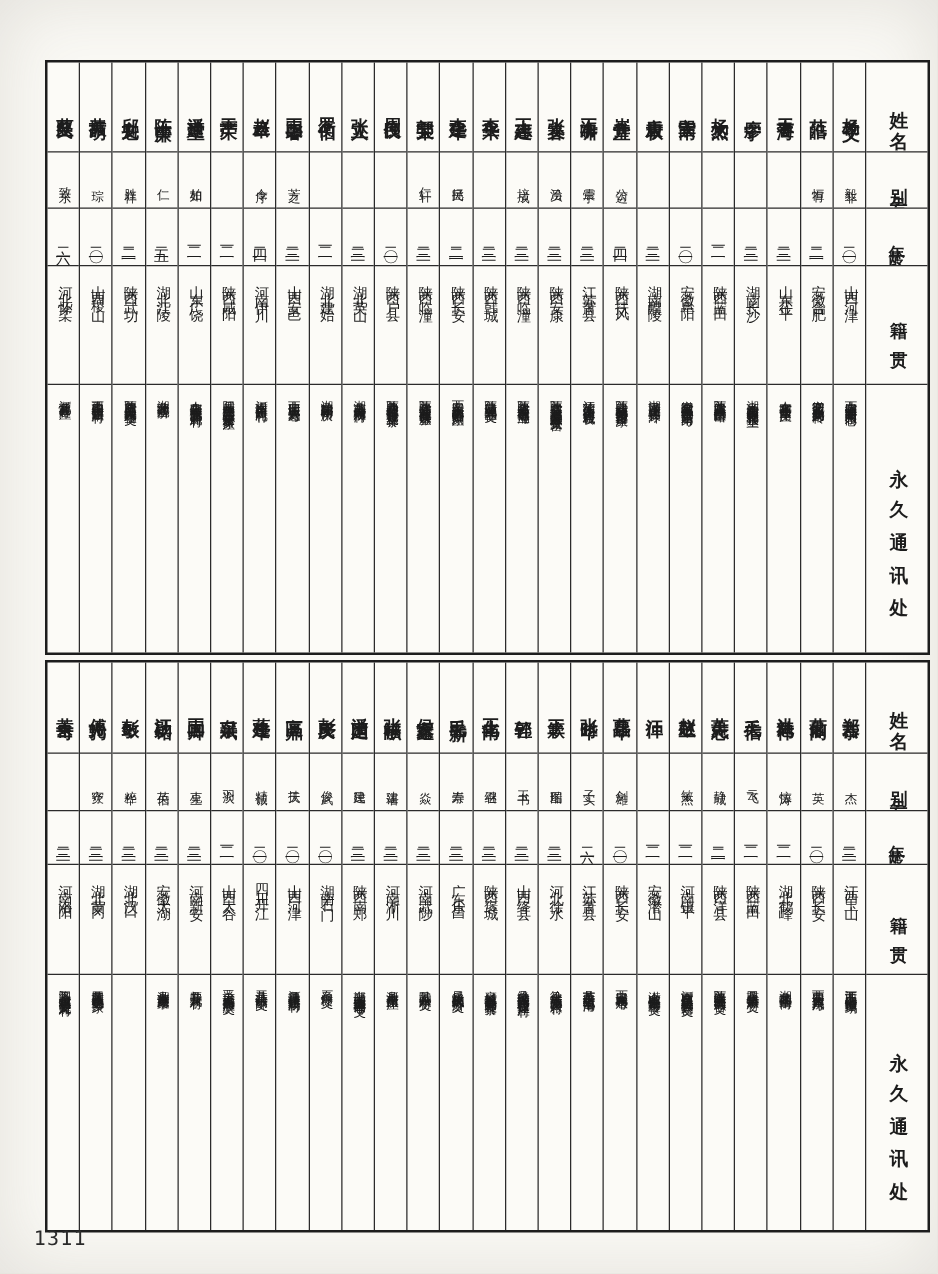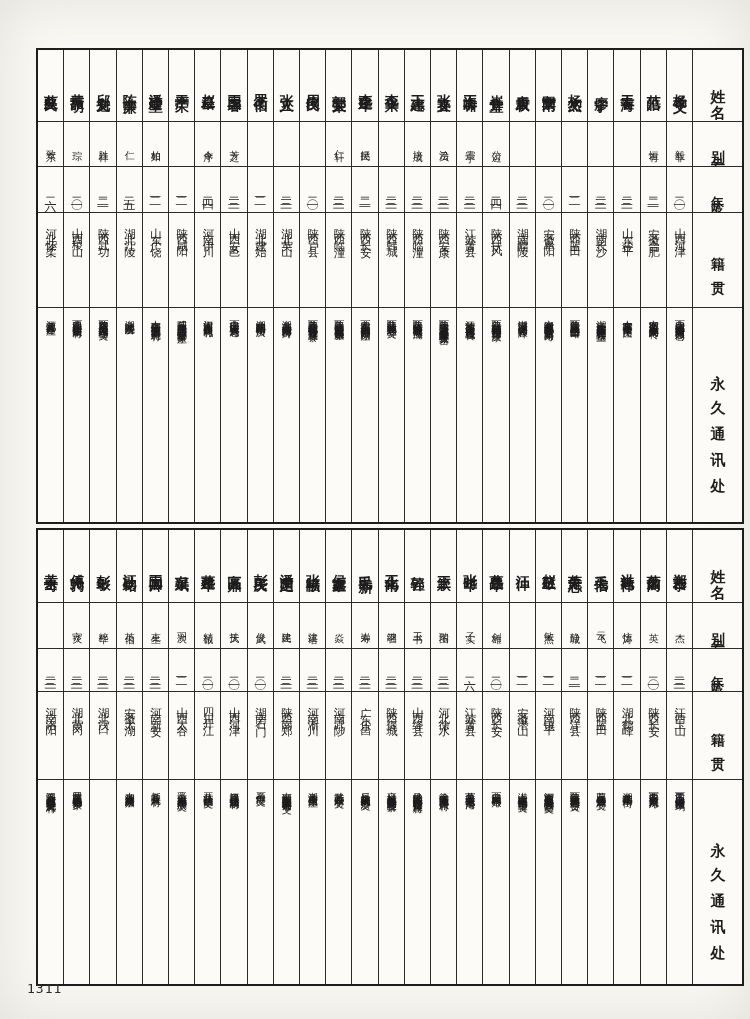--- a/index.html
+++ b/index.html
@@ -32,21 +32,21 @@
   .c-native .vt{font-size:11.5px;letter-spacing:6px;padding-top:6px;}
   .c-addr .vt{font-size:10px;letter-spacing:0.8px;padding-top:4px;}
   
   .hdr .cell{align-items:center;}
   .hdr .vt{font-weight:700;}
   .hdr .c-name .vt{font-size:15px;letter-spacing:16px;padding-top:14px;}
   .hdr .c-alias .vt{font-size:14px;letter-spacing:8px;padding-top:6px;}
   .hdr .c-age .vt{font-size:13px;letter-spacing:4px;}
   .hdr .c-native .vt{font-size:14px;letter-spacing:24px;padding-top:20px;}
   .hdr .c-addr .vt{font-size:15px;letter-spacing:26px;padding-top:24px;}
-  .footer-num{position:absolute;left:27px;top:981px;font-size:13px;letter-spacing:1px;
+  .footer-num{position:absolute;left:27px;top:981px;font-size:16px;letter-spacing:1px;
               font-family:"DejaVu Sans Mono", monospace;color:#2a2a2a;}
 </style>
 </head>
 <body>
 
 <div class="page">
 
   <div class="tbl tbl1">
     <div class="col hdr">
       <div class="cell c-name">

